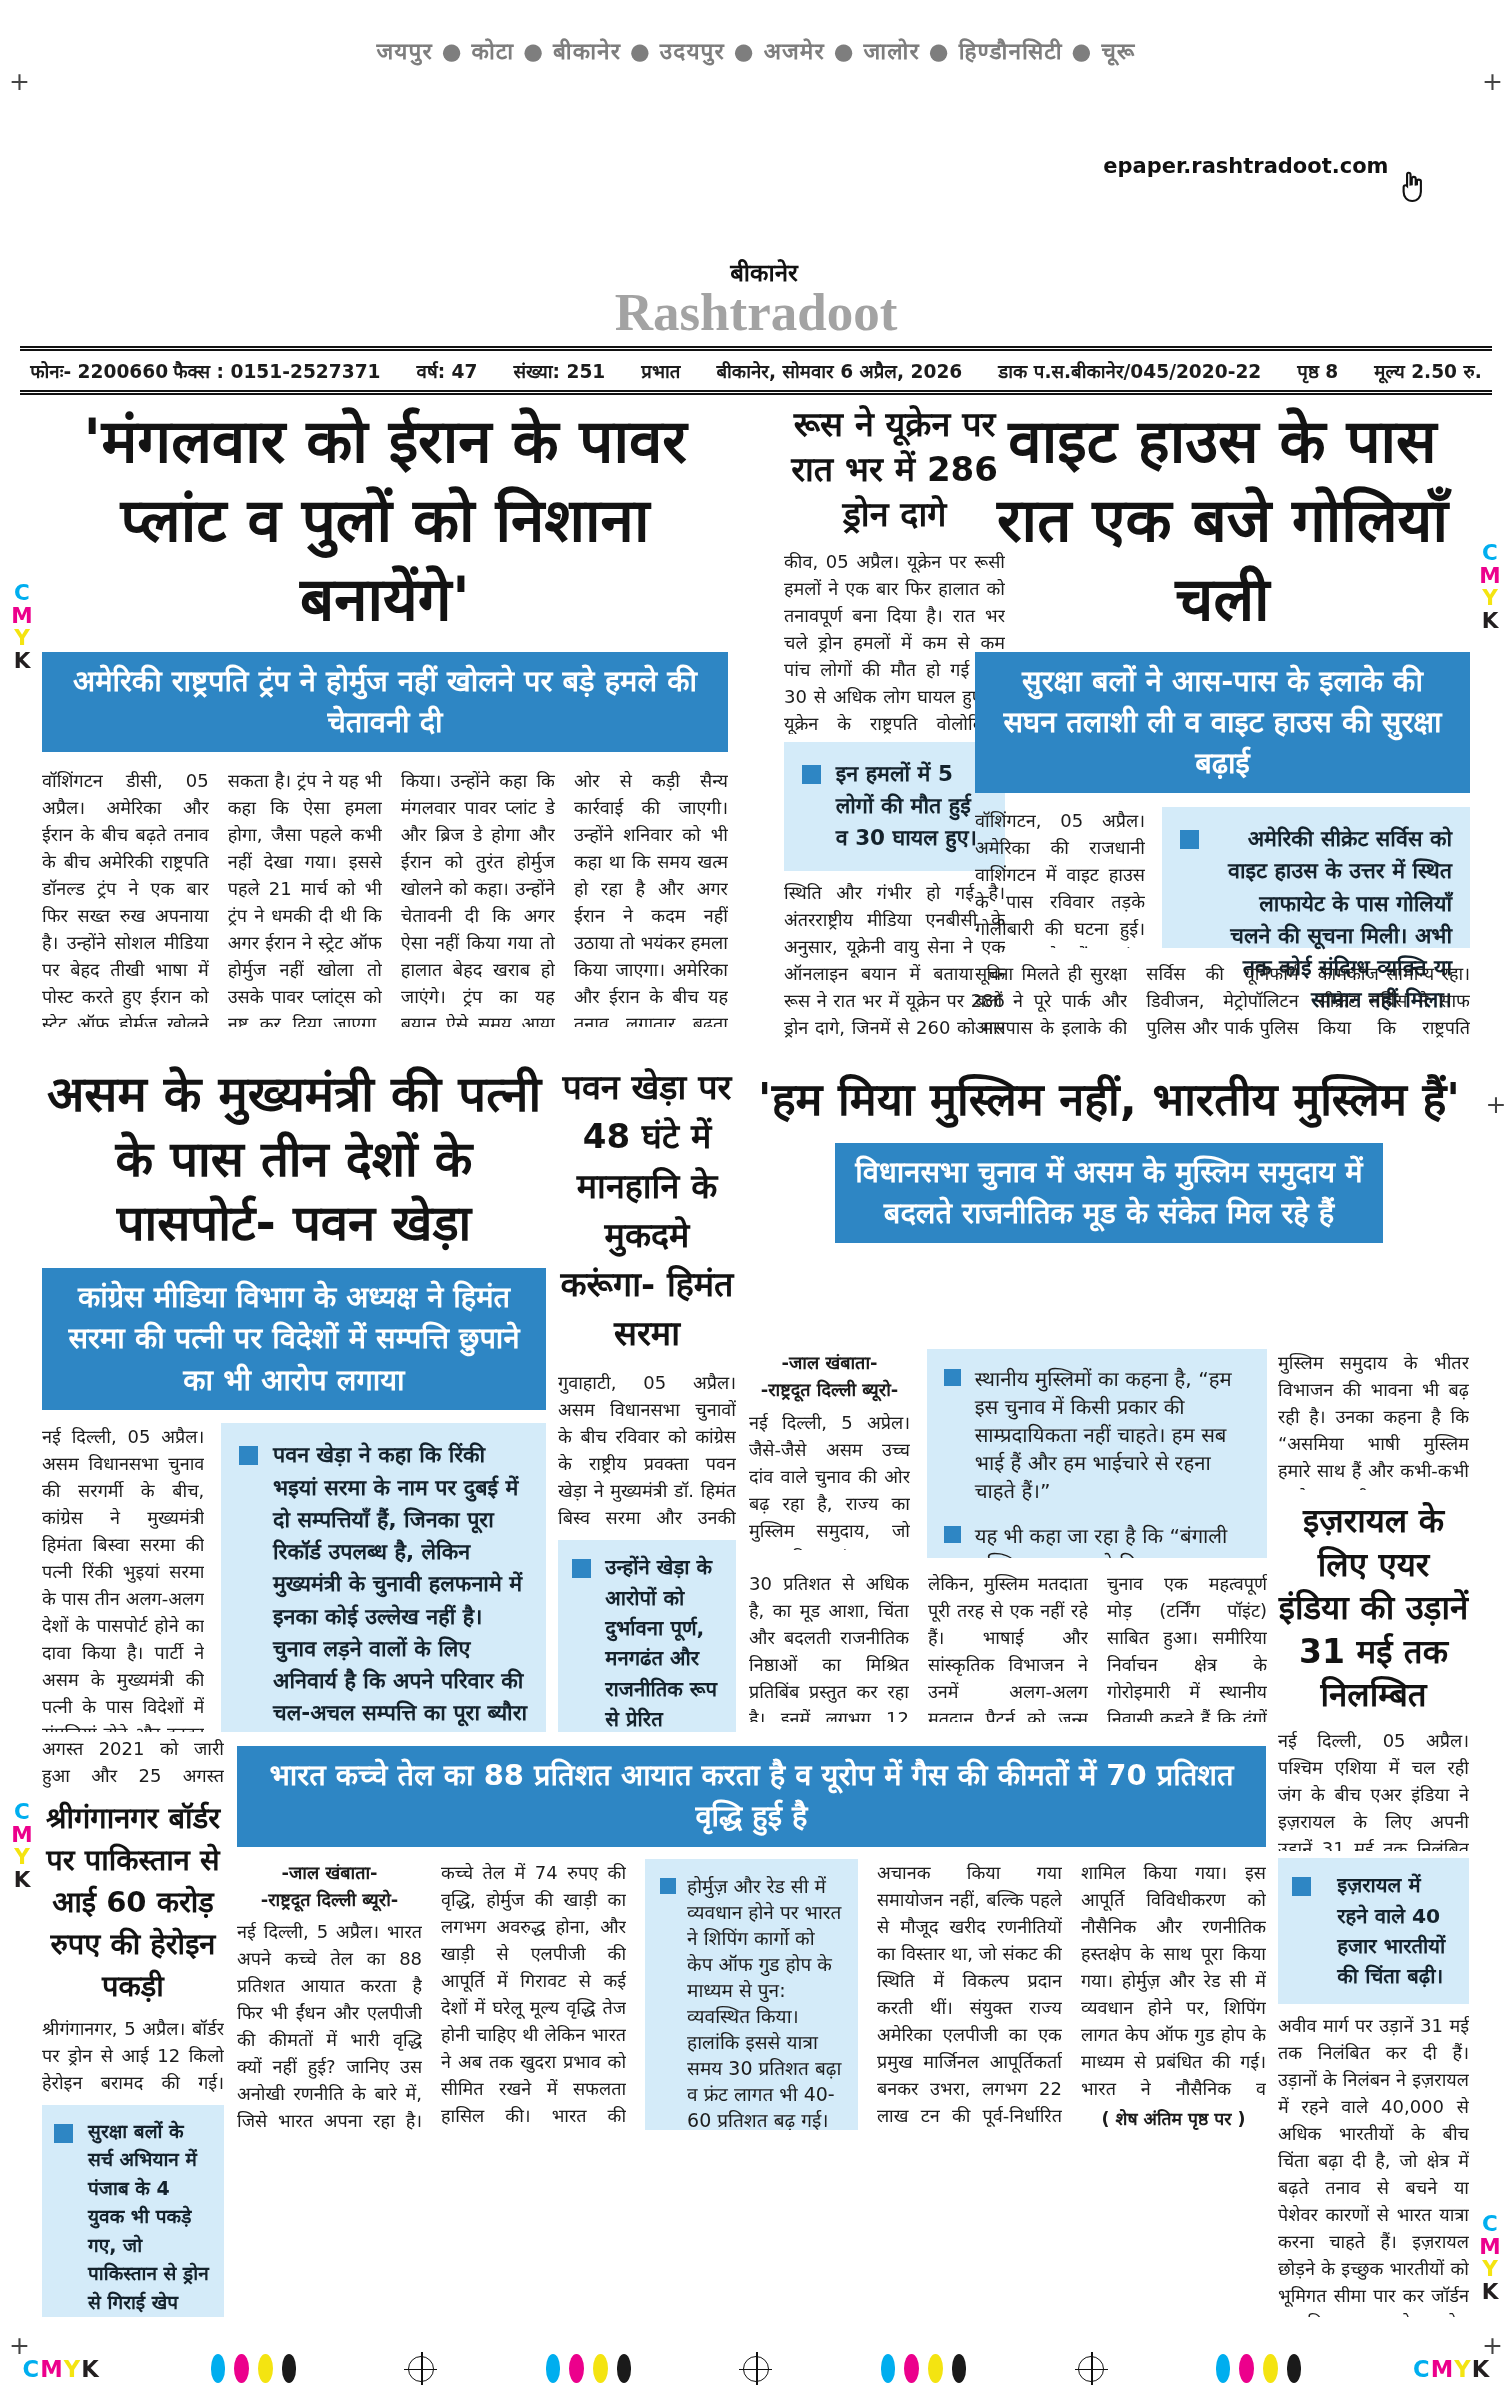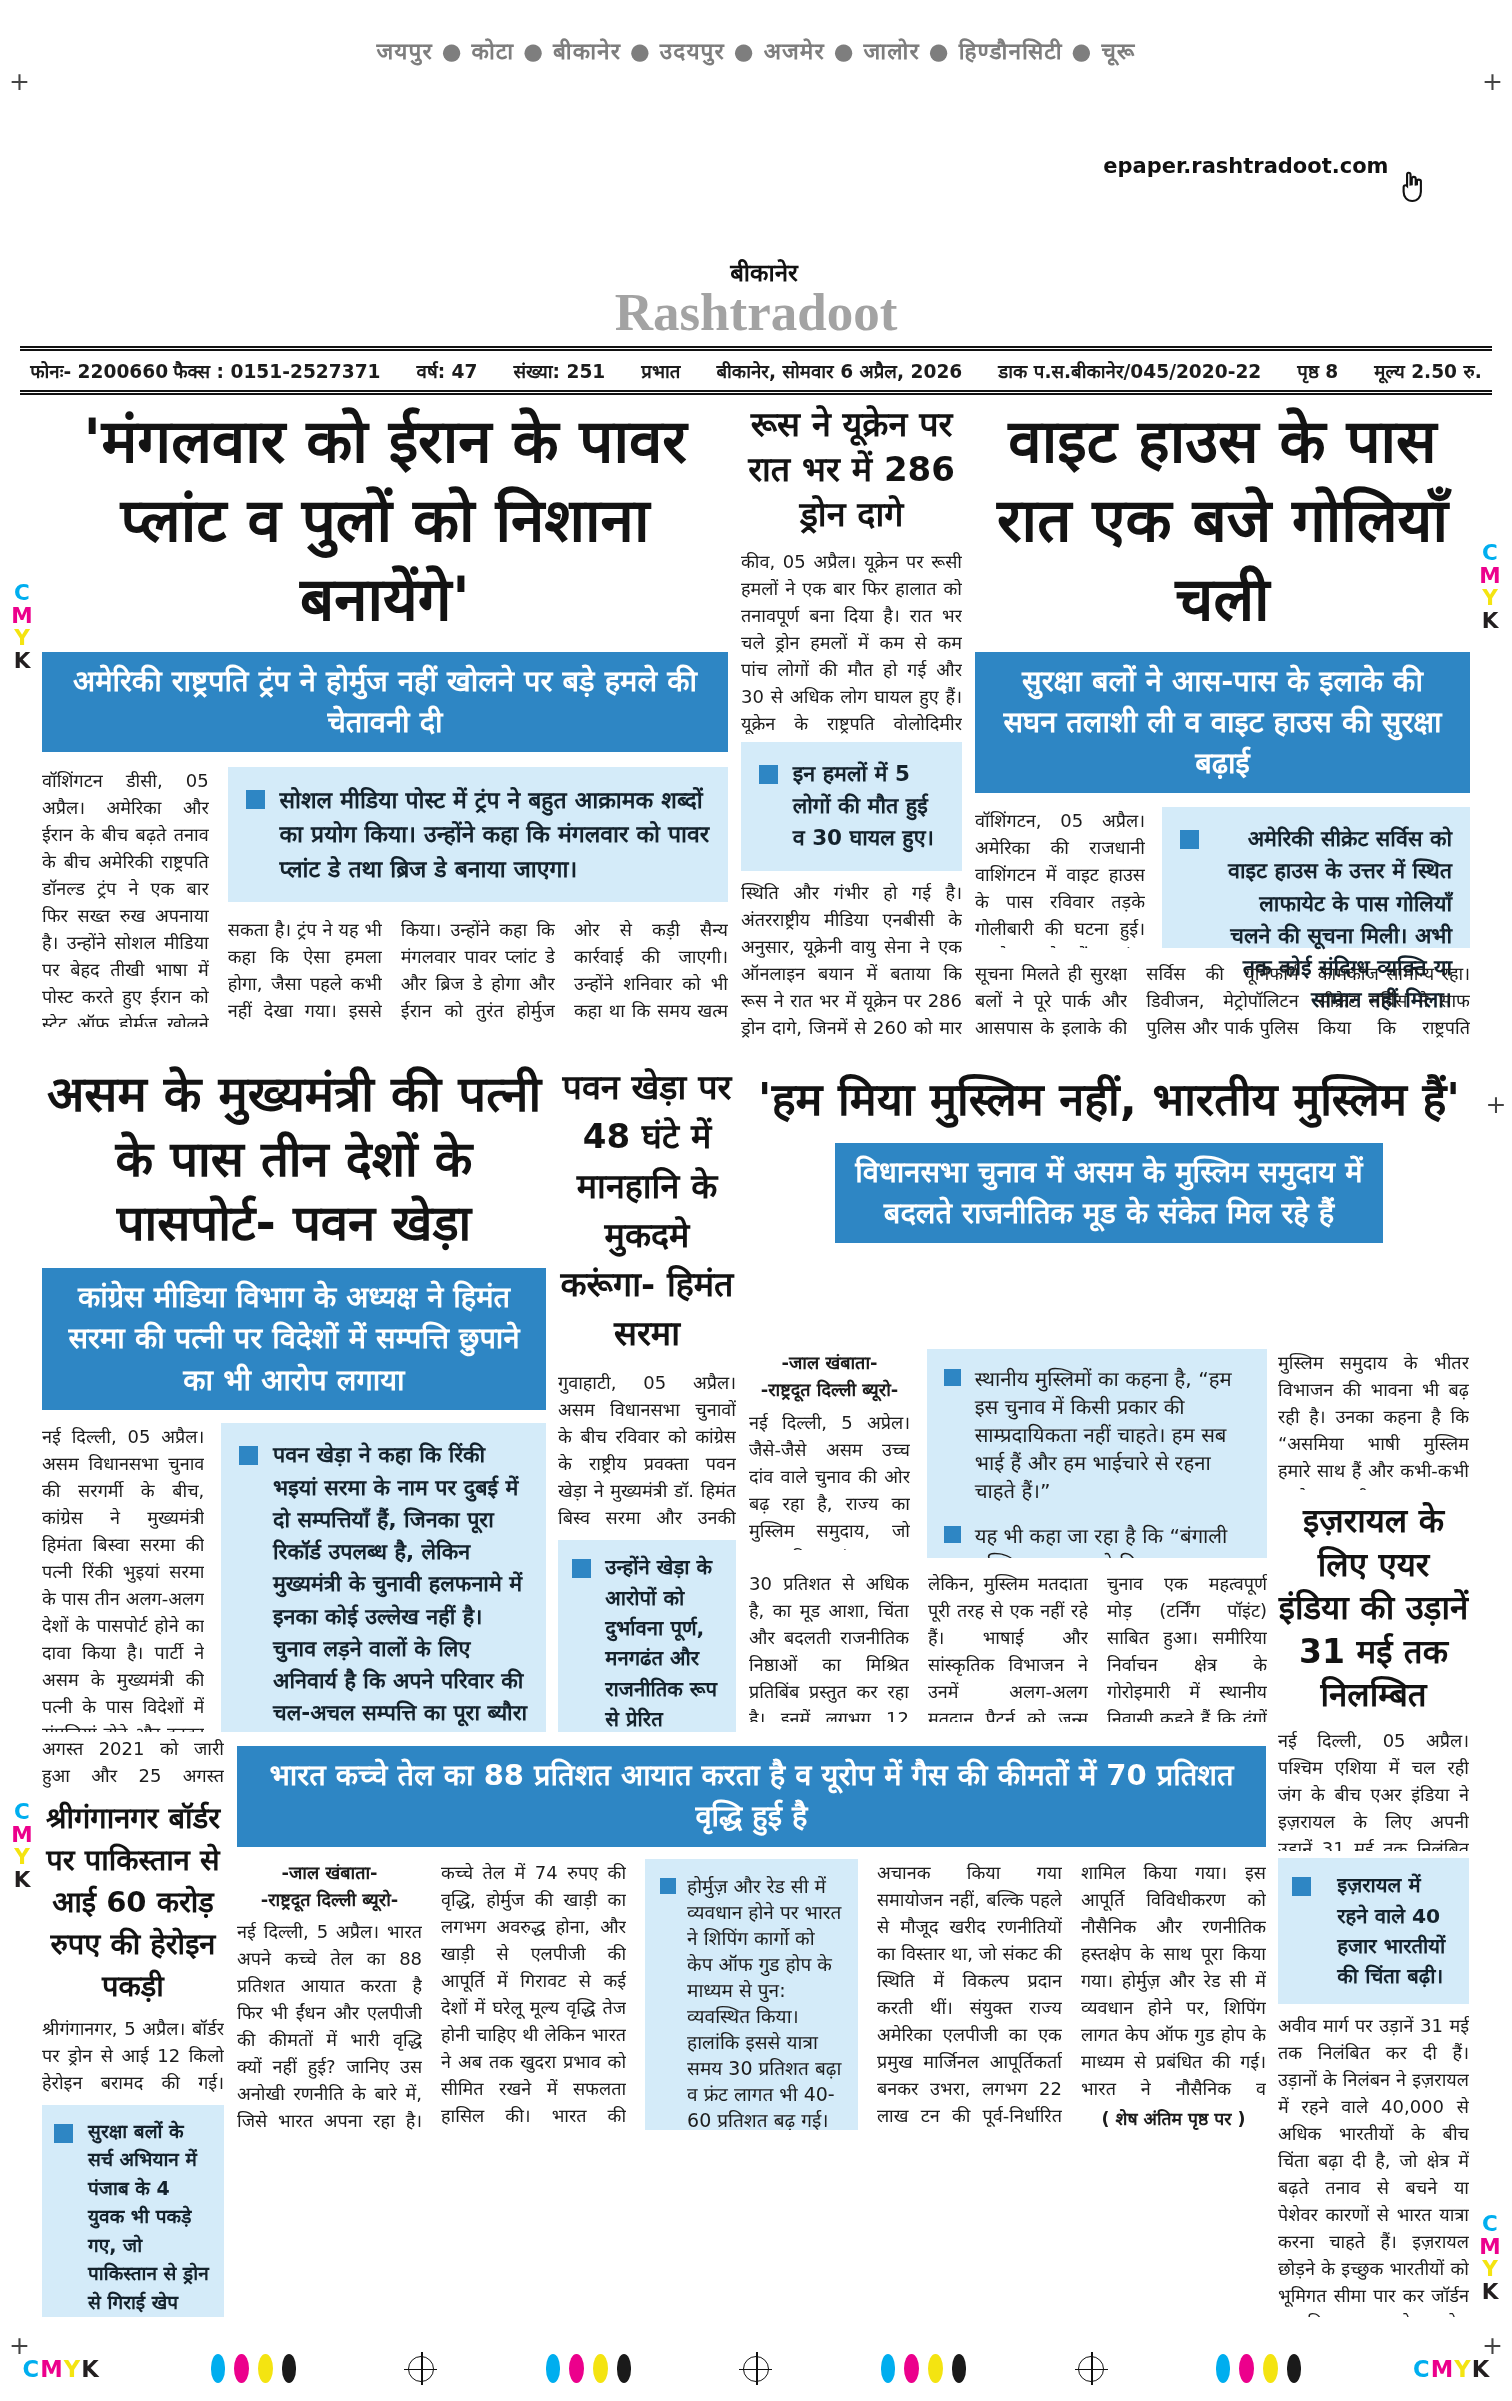--- a/index.html
+++ b/index.html
@@ -116,34 +116,30 @@
     <span>पृष्ठ 8</span>
     <span>मूल्य 2.50 रु.</span>
   </div>
 
   <div class="story" style="top:402px;left:42px;width:686px;height:641px;">
     <div class="hl" style="font-size:60px;">'मंगलवार को ईरान के पावर प्लांट व पुलों को निशाना बनायेंगे'</div>
     <div class="subhead" style="margin-top:12.4px;">अमेरिकी राष्ट्रपति ट्रंप ने होर्मुज नहीं खोलने पर बड़े हमले की चेतावनी दी</div>
     <div style="display:flex;gap:19px;margin-top:14.7px;height:260px;">
       <div class="col">वॉशिंगटन डीसी, 05 अप्रैल। अमेरिका और ईरान के बीच बढ़ते तनाव के बीच अमेरिकी राष्ट्रपति डॉनल्ड ट्रंप ने एक बार फिर सख्त रुख अपनाया है। उन्होंने सोशल मीडिया पर बेहद तीखी भाषा में पोस्ट करते हुए ईरान को स्ट्रेट ऑफ होर्मुज खोलने की चेतावनी दी है और कहा कि अगर ऐसा नहीं हुआ तो बड़े हमले किए जाएंगे। अमेरिकी राष्ट्रपति ने 6 अप्रैल की तय समय सीमा से एक दिन पहले ही ईरान पर दबाव बढ़ा दिया है। उन्होंने कहा कि मंगलवार को ईरान में पावर प्लांट और पुलों को निशाना बनाया जा</div>
       <div style="flex:3;display:flex;flex-direction:column;gap:13.6px;overflow:hidden;">
-        <div class="bulletbox">
-          <span class="sq"></span>
-          <span class="btext">सोशल मीडिया पोस्ट में ट्रंप ने बहुत आक्रामक शब्दों का प्रयोग किया। उन्होंने कहा कि मंगलवार को पावर प्लांट डे तथा ब्रिज डे बनाया जाएगा।</span>
-        </div>
         <div class="cols" style="flex:1;overflow:hidden;">
           <div class="col">सकता है। ट्रंप ने यह भी कहा कि ऐसा हमला होगा, जैसा पहले कभी नहीं देखा गया। इससे पहले 21 मार्च को भी ट्रंप ने धमकी दी थी कि अगर ईरान ने स्ट्रेट ऑफ होर्मुज नहीं खोला तो उसके पावर प्लांट्स को नष्ट कर दिया जाएगा, जिसकी शुरुआत देश के सबसे बड़े बिजली संयंत्र से होगी। अपने सोशल मीडिया पोस्ट में ट्रंप ने बेहद आक्रामक शब्दों का इस्तेमाल</div>
           <div class="col">किया। उन्होंने कहा कि मंगलवार पावर प्लांट डे और ब्रिज डे होगा और ईरान को तुरंत होर्मुज खोलने को कहा। उन्होंने चेतावनी दी कि अगर ऐसा नहीं किया गया तो हालात बेहद खराब हो जाएंगे। ट्रंप का यह बयान ऐसे समय आया है, जब पहले ही उन्होंने ईरान को 48 घंटे का अल्टीमेटम दिया था। उन्होंने कहा था कि अगर इस समय सीमा में समझौता नहीं हुआ, तो अमेरिका की</div>
           <div class="col">ओर से कड़ी सैन्य कार्रवाई की जाएगी। उन्होंने शनिवार को भी कहा था कि समय खत्म हो रहा है और अगर ईरान ने कदम नहीं उठाया तो भयंकर हमला किया जाएगा। अमेरिका और ईरान के बीच यह तनाव लगातार बढ़ता जा रहा है, खासकर स्ट्रेट ऑफ होर्मुज को लेकर। यह दुनिया के सबसे अहम तेल मार्गों में से एक है और इसके बंद होने से वैश्विक स्तर पर असर पड़ रहा है।</div>
         </div>
       </div>
     </div>
   </div>
 
-  <div class="story" style="top:402px;left:741px;width:221px;height:641px;">
+  <div class="story" style="top:402px;left:784px;width:221px;height:641px;">
     <div class="hl" style="font-size:34px;">रूस ने यूक्रेन पर रात भर में 286 ड्रोन दागे</div>
     <div class="col" style="margin-top:11.3px;height:186px;">कीव, 05 अप्रैल। यूक्रेन पर रूसी हमलों ने एक बार फिर हालात को तनावपूर्ण बना दिया है। रात भर चले ड्रोन हमलों में कम से कम पांच लोगों की मौत हो गई और 30 से अधिक लोग घायल हुए हैं। यूक्रेन के राष्ट्रपति वोलोदिमीर जेलेंस्की की तुर्की यात्रा के दौरान हुए इन हमलों में कई शहरों को निशाना बनाया गया, जिनमें निकोपोल और सूमी शामिल हैं। हमलों से रिहायशी इलाकों, बाज़ारों और इमारतों को भारी नुकसान पहुंचा है, जिससे क्षेत्र में सुरक्षा</div>
     <div class="bulletbox" style="margin-top:8px;">
       <span class="sq"></span>
       <span class="btext" style="font-size:21.5px;">इन हमलों में 5 लोगों की मौत हुई व 30 घायल हुए।</span>
     </div>
     <div class="col" style="margin-top:8px;height:164px;">स्थिति और गंभीर हो गई है। अंतरराष्ट्रीय मीडिया एनबीसी के अनुसार, यूक्रेनी वायु सेना ने एक ऑनलाइन बयान में बताया कि रूस ने रात भर में यूक्रेन पर 286 ड्रोन दागे, जिनमें से 260 को मार गिराया गया। क्षेत्रीय सैन्य प्रशासन के प्रमुख ओलेक्जेंडर हंझा ने बताया कि निप्रोपेट्रोव्स्क क्षेत्र के निकोपोल शहर में तीन महिलाओं और दो पूरुषों की मौत</div>
 
   </div>
 

